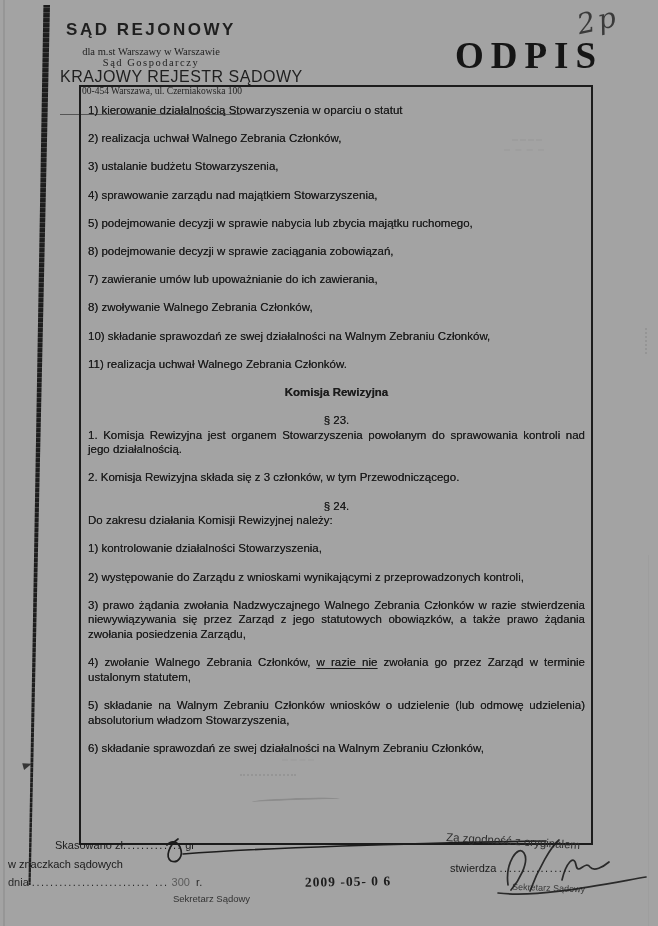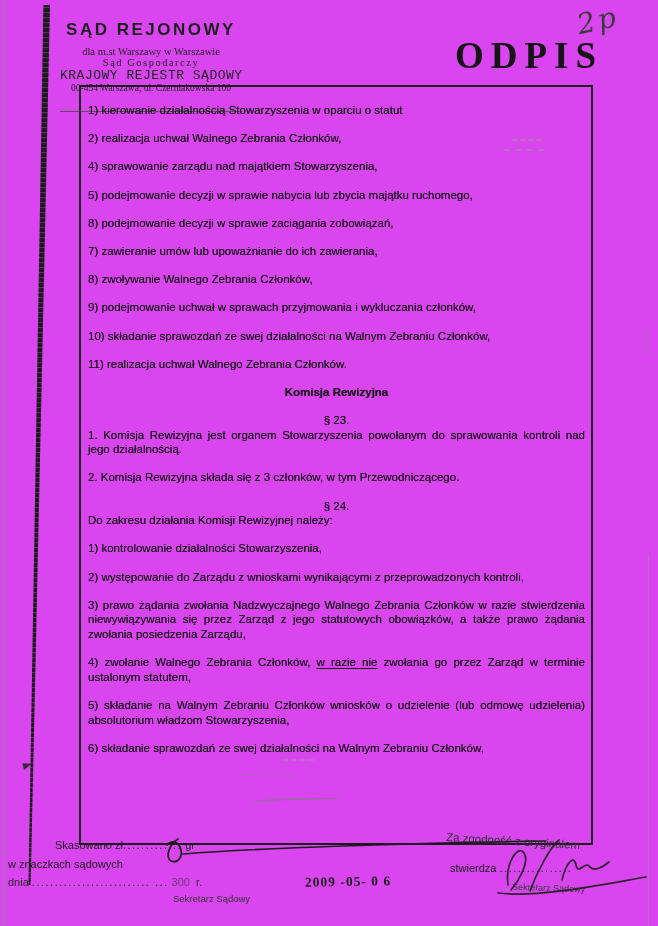--- a/index.html
+++ b/index.html
@@ -1,18 +1,18 @@
 <!DOCTYPE html>
 <html><head>
 <meta charset="utf-8">
 <style>
   html,body { margin:0; padding:0; background:#e8e8e8; }
   .page {
     position:relative; width:658px; height:926px; margin:0 auto;
-    background:#d946ef; overflow:hidden;
+    background:#a3a3a3; overflow:hidden;
     font-family:"Liberation Sans", sans-serif; color:#1b1b1b;
   }
   
   .edgeL { position:absolute; left:3px; top:0; width:2px; height:926px; background:#8a8a8a; opacity:.5; }
   .edgeR { position:absolute; left:648px; top:555px; width:1px; height:371px; background:#999; opacity:.5; }
   .dotsE { position:absolute; left:645px; top:328px; width:0; height:26px; border-left:2px dotted #888; opacity:.5; }
   .streak {
     position:absolute; left:28px; top:5px; width:22px; height:880px;
     background:repeating-linear-gradient(2deg, #161616 0 2px, #3d3d3d 2px 3px, #101010 3px 5px);
     clip-path:polygon(70% 0, 100% 0, 12% 100%, 2% 100%); opacity:.92;
@@ -20,22 +20,22 @@
   .speck { position:absolute; left:23px; top:762px; width:0; height:0;
     border-left:9px solid #222; border-top:3px solid transparent; border-bottom:4px solid transparent;
     transform:rotate(-15deg); opacity:.85; }
 
   
   .stamp { position:absolute; left:60px; top:20px; width:182px; text-align:center; color:#1f1f1f; }
   .stamp > div { white-space:nowrap; }
   .s1 { font-weight:bold; font-size:17px; letter-spacing:2.5px; }
   .s2 { font-family:"Liberation Serif", serif; font-size:10.5px; margin-top:6px; }
   .s3 { font-family:"Liberation Serif", serif; font-size:10.5px; letter-spacing:1.5px; }
-  .s4 { font-family:Liberation Mono, monospace; font-size:13px; letter-spacing:.5px; }
-  .s5 { font-family:"Liberation Serif", serif; font-size:9.5px; border-bottom:1px solid #555; padding-bottom:18px; }
+  .s4 { font-family:Liberation Sans, sans-serif; font-size:16px; letter-spacing:.5px; }
+  .s5 { font-family:"Liberation Serif", serif; font-size:9.5px; border-bottom:1px solid #555; padding-bottom:18px;text-align:right; }
 
   .odpis { position:absolute; left:455px; top:34px; font-family:"Liberation Serif", serif;
     font-weight:bold; font-size:37px; letter-spacing:7px; color:#151515; }
   .hw-note { position:absolute; left:577px; top:4px; font-family:"DejaVu Serif", serif;
     font-style:italic; font-size:28px; letter-spacing:3px; color:#3a3a3a; transform:rotate(-12deg); }
 
   
   .docbox {
     position:absolute; left:79px; top:85px; width:514px; height:760px;
     border:2px solid #1c1c1c; box-sizing:border-box;
@@ -92,26 +92,26 @@
     <div class="s4">KRAJOWY REJESTR SĄDOWY</div>
     <div class="s5">00-454 Warszawa, ul. Czerniakowska 100</div>
   </div>
 
   <div class="odpis">ODPIS</div>
   <div class="hw-note">2p</div>
 
   <div class="docbox">
     <p>1) kierowanie działalnością Stowarzyszenia w oparciu o statut</p>
     <p>2) realizacja uchwał Walnego Zebrania Członków,</p>
+    <p>3) ustalanie budżetu Stowarzyszenia,</p>
     <p>4) sprawowanie zarządu nad majątkiem Stowarzyszenia,</p>
     <p>5) podejmowanie decyzji w sprawie nabycia lub zbycia majątku ruchomego,</p>
     <p>8) podejmowanie decyzji w sprawie zaciągania zobowiązań,</p>
     <p>7) zawieranie umów lub upoważnianie do ich zawierania,</p>
     <p>8) zwoływanie Walnego Zebrania Członków,</p>
-    <p>9) podejmowanie uchwał w sprawach przyjmowania i wykluczania członków,</p>
     <p>10) składanie sprawozdań ze swej działalności na Walnym Zebraniu Członków,</p>
     <p>11) realizacja uchwał Walnego Zebrania Członków.</p>
 
     <p class="h-bold">Komisja Rewizyjna</p>
 
     <p class="h-center">§ 23.</p>
     <p>1. Komisja Rewizyjna jest organem Stowarzyszenia powołanym do sprawowania kontroli nad jego działalnością.</p>
     <p>2. Komisja Rewizyjna składa się z 3 członków, w tym Przewodniczącego.</p>
 
     <p class="h-center mt">§ 24.</p>

